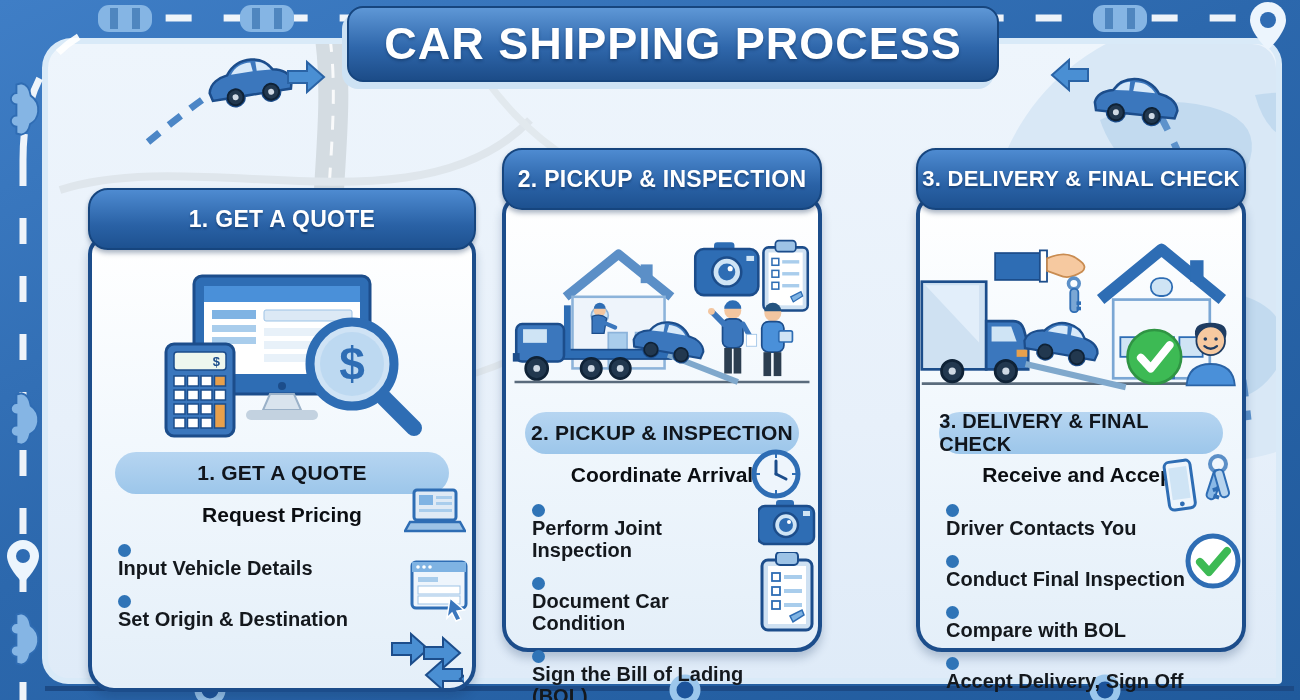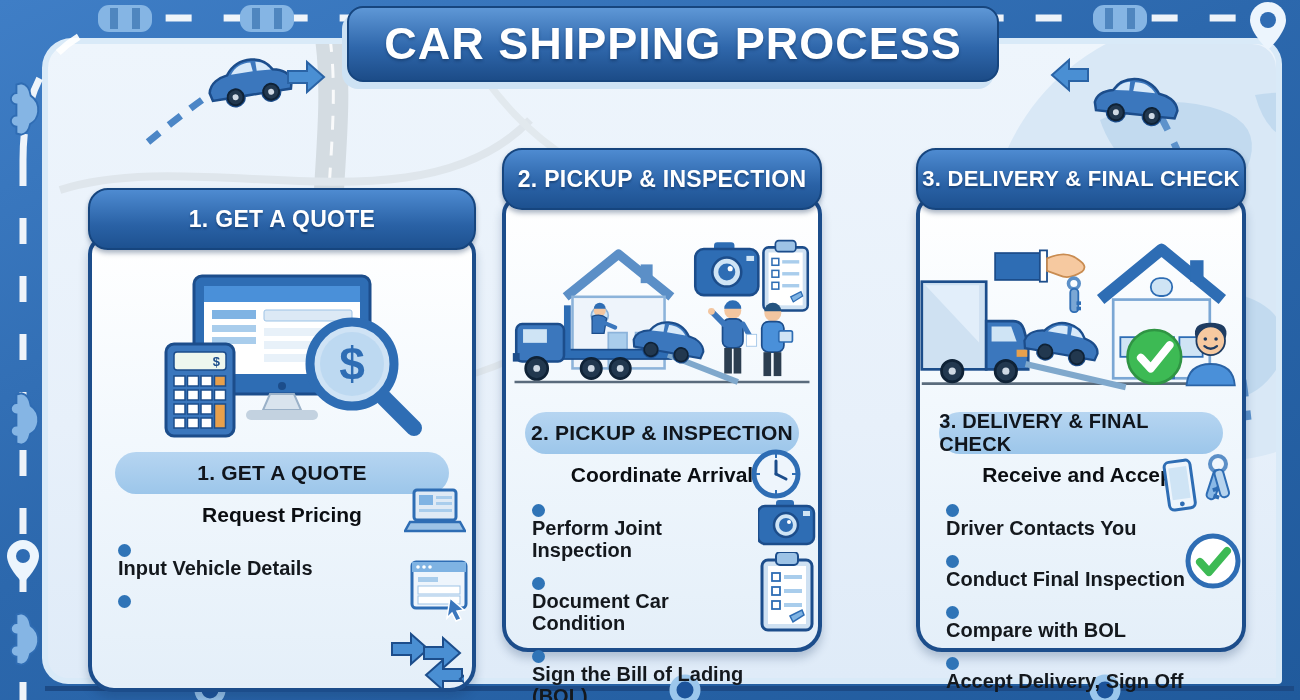--- a/index.html
+++ b/index.html
@@ -208,20 +208,21 @@
         <span>1. GET A QUOTE</span>
       </div>
       <div class="subtitle">Request Pricing</div>
       <ul class="bullets">
         <li>
             <i class="dot"></i>
             <span>Input Vehicle Details</span>
           </li>
         <li>
             <i class="dot"></i>
+            <span>Set Origin &amp; Destination</span>
           </li>
       </ul>
       <svg class="side-icon" style="right:6px;top:248px" width="62" height="50" viewBox="0 0 62 50">
         <rect x="10" y="2" width="42" height="30" rx="3" fill="#dfeaf5" stroke="#2e6db4" stroke-width="3"></rect>
         <rect x="15" y="7" width="14" height="10" fill="#7fb3e3"></rect>
         <rect x="32" y="8" width="16" height="3" fill="#a9cdec"></rect>
           <rect x="32" y="14" width="16" height="3" fill="#a9cdec"></rect>
         <rect x="15" y="21" width="33" height="3" fill="#a9cdec"></rect>
         <path d="M6,34 h50 l5,9 h-60 z" fill="#9dc3e6" stroke="#2e6db4" stroke-width="2.5"></path>
       </svg>

